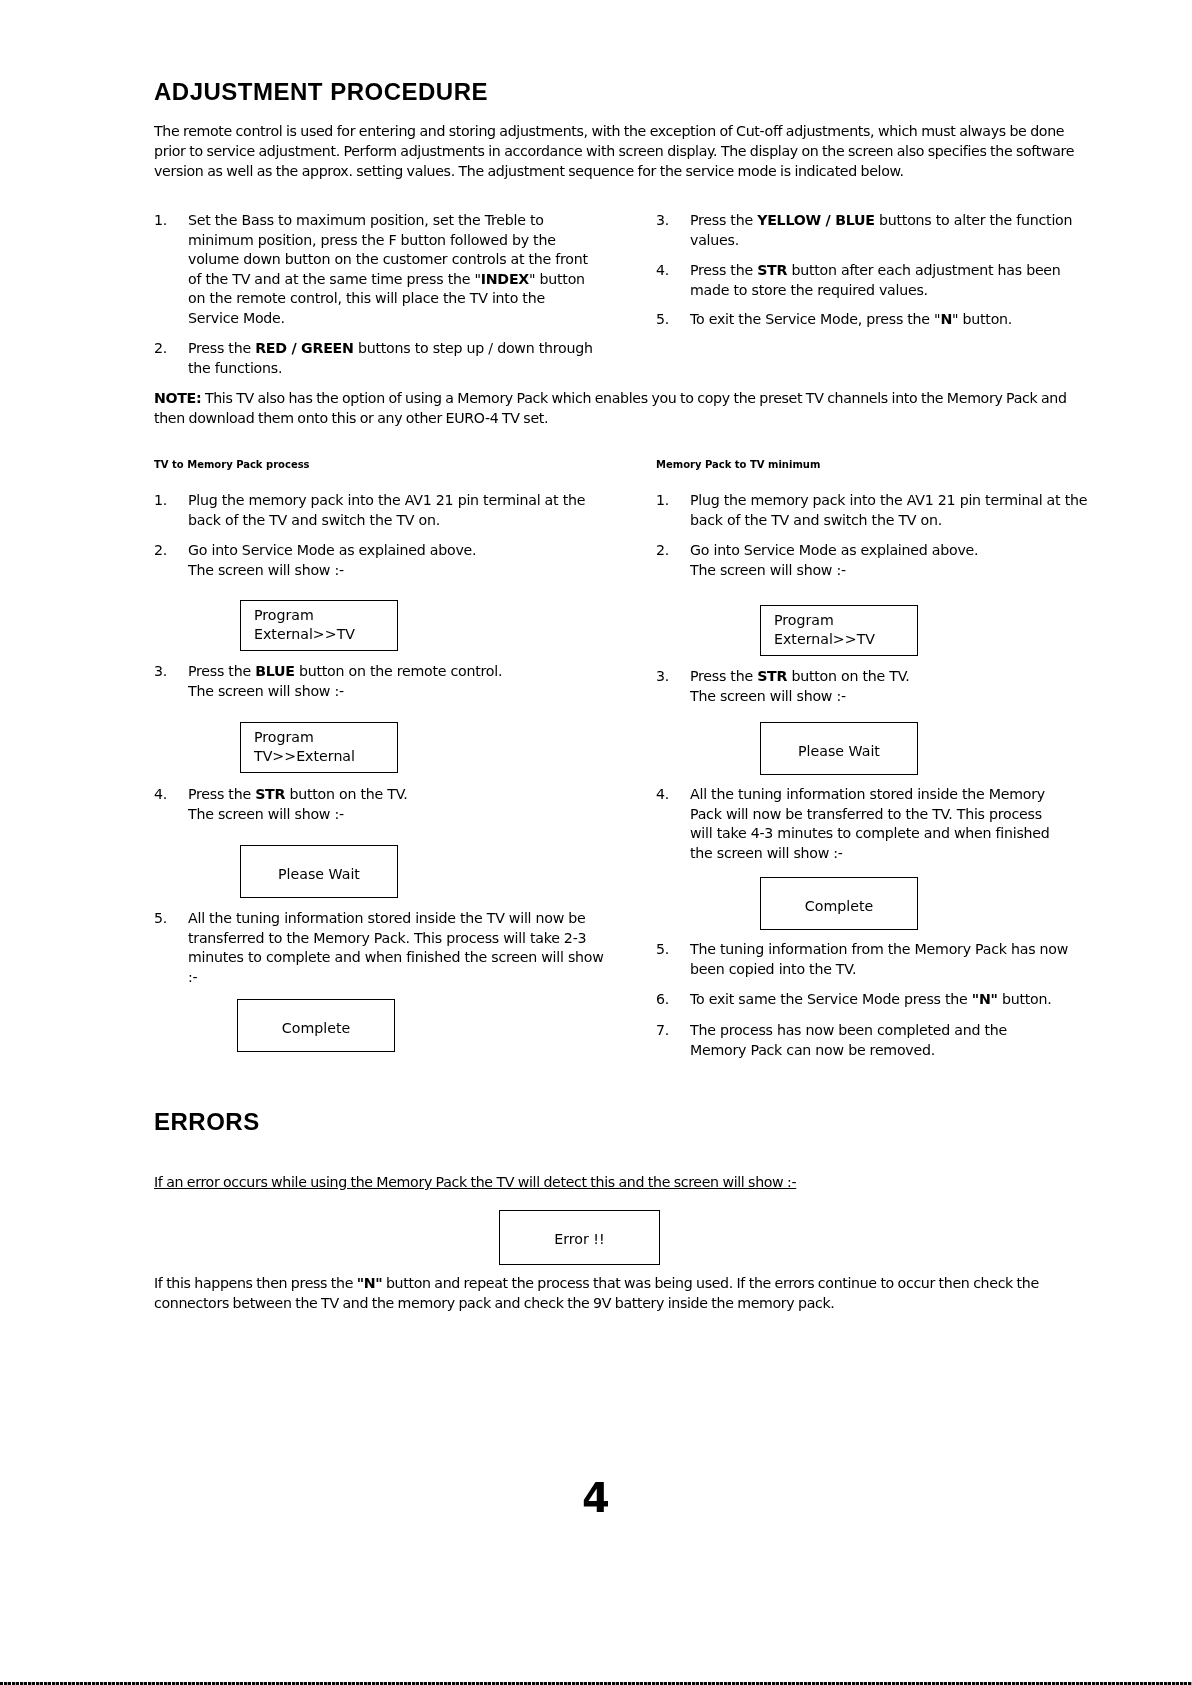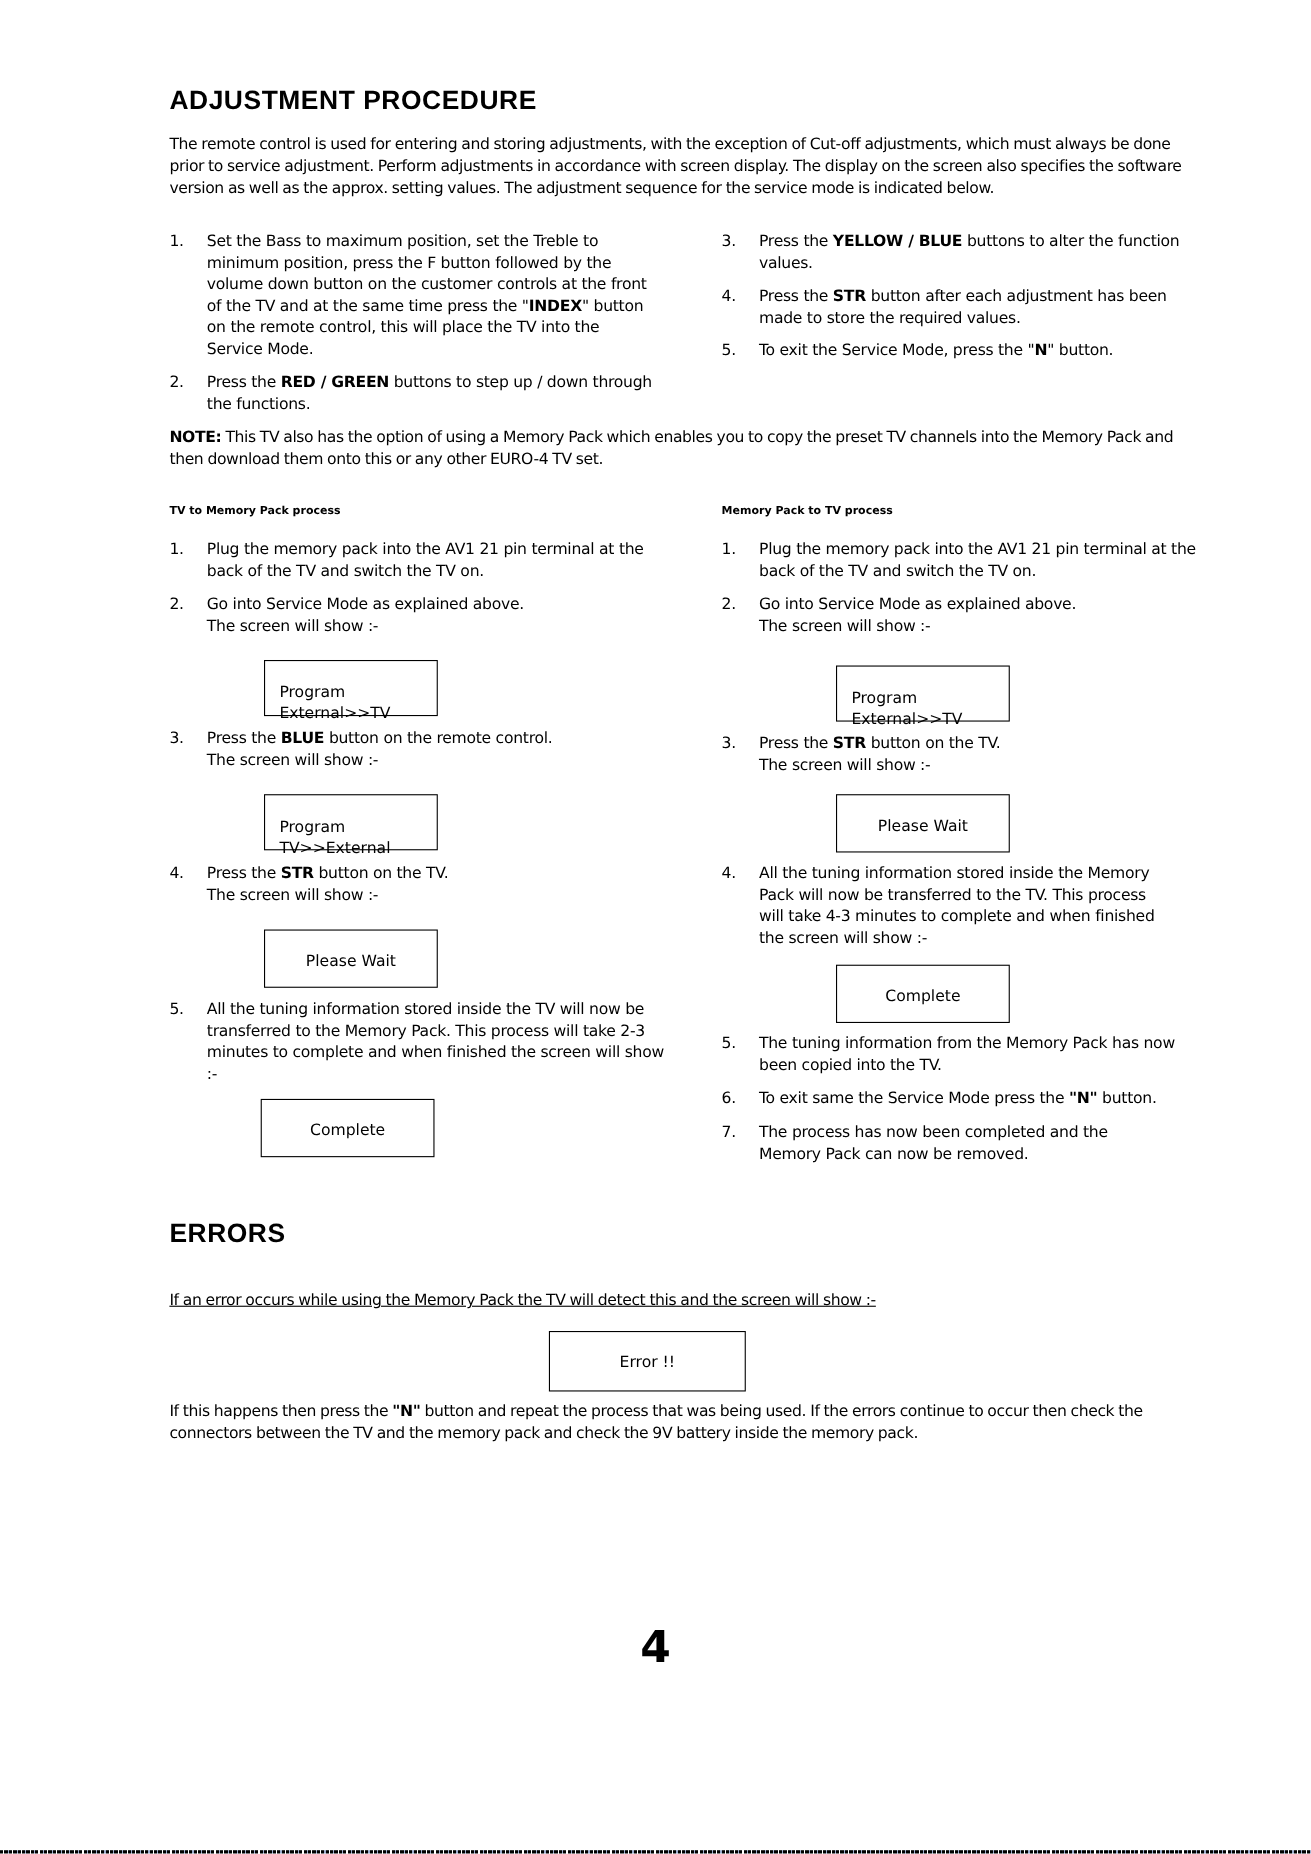--- a/index.html
+++ b/index.html
@@ -15,21 +15,21 @@
   .para {
     position: absolute; left: 0; width: 930px; font-size: 14.2px; line-height: 20px;
     font-family: "DejaVu Sans", sans-serif; letter-spacing: -0.35px; word-spacing: -0.5px;
   }
   .h2 { font-weight: bold; font-size: 10px; position: absolute; left: 0; white-space: nowrap; }
   .item { position: absolute; left: 0; width: 450px; font-size: 14.2px; line-height: 19.5px; letter-spacing: -0.25px; }
   .item .num { position: absolute; left: 0; top: 0; }
   .item .txt { display: block; margin-left: 34px; }
   .screen-box {
     position: absolute; border: 1.5px solid #000; width: 158px; height: 51px;
-    font-size: 14.2px; line-height: 19px; box-sizing: border-box; padding: 20px 13px;
+    font-size: 14.2px; line-height: 19px; box-sizing: border-box; padding: 5px 13px;
     background: #fff;
   }
   .screen-box.center { text-align: center; padding: 19px 6px; }
   .pagenum { position: absolute; left: 0; width: 1192px; text-align: center; font-weight: bold; font-size: 40px; top: 1475px; }
   .dither { position: absolute; left: 0; right: 0; bottom: 0; height: 3px;
     background: repeating-linear-gradient(90deg, #000 0 3px, #fff 3px 4px, #000 4px 7px, #9ac 7px 8px);
   }
   b { font-weight: bold; }
 </style>
 </head>
@@ -100,21 +100,21 @@
   </div>
 
   <div class="item" style="top:909px; width:450px;">
     <span class="num">5.</span>
     <span class="txt">All the tuning information stored inside the TV will now be transferred to the Memory Pack. This process will take 2-3 minutes to complete and when finished the screen will show :-</span>
   </div>
   <div class="screen-box center" style="left:83px; top:999px; height:53px;">
     <div>Complete</div>
   </div>
 
-  <div class="h2" style="top:459px; left:502px;">Memory Pack to TV process</div>
+  <div class="h2" style="top:459px; left:502px;">Memory Pack to TV minimum</div>
 
   <div class="item" style="top:491px; left:502px; width:450px;">
     <span class="num">1.</span>
     <span class="txt">Plug the memory pack into the AV1 21 pin terminal at the back of the TV and switch the TV on.</span>
   </div>
   <div class="item" style="top:541px; left:502px; width:450px;">
     <span class="num">2.</span>
     <span class="txt"><span>Go into Service Mode as explained above.</span><br><span>The screen will show :-</span></span>
   </div>
   <div class="screen-box" style="left:606px; top:605px;">
@@ -146,21 +146,21 @@
     <span class="num">6.</span>
     <span class="txt"><span>To exit same the Service Mode press the </span><b>"N"</b><span> button.</span></span>
   </div>
   <div class="item" style="top:1021px; left:502px; width:400px;">
     <span class="num">7.</span>
     <span class="txt">The process has now been completed and the Memory Pack can now be removed.</span>
   </div>
 
   <div class="h1" style="top:1108px;">ERRORS</div>
   <div class="para" style="top:1172px;text-decoration:underline;">If an error occurs while using the Memory Pack the TV will detect this and the screen will show :-</div>
-  <div class="screen-box center" style="left:345px; top:1210px; width:179px; height:55px;">
+  <div class="screen-box center" style="left:345px; top:1210px; width:161px; height:55px;">
     <div>Error !!</div>
   </div>
   <div class="para" style="top:1273px;">
     <span>If this happens then press the </span><b>"N"</b><span> button and repeat the process that was being used. If the errors continue to occur then check the connectors between the TV and the memory pack and check the 9V battery inside the memory pack.</span>
   </div>
 </div>
 
 <div class="pagenum">4</div>
 <div class="dither"></div>
 

